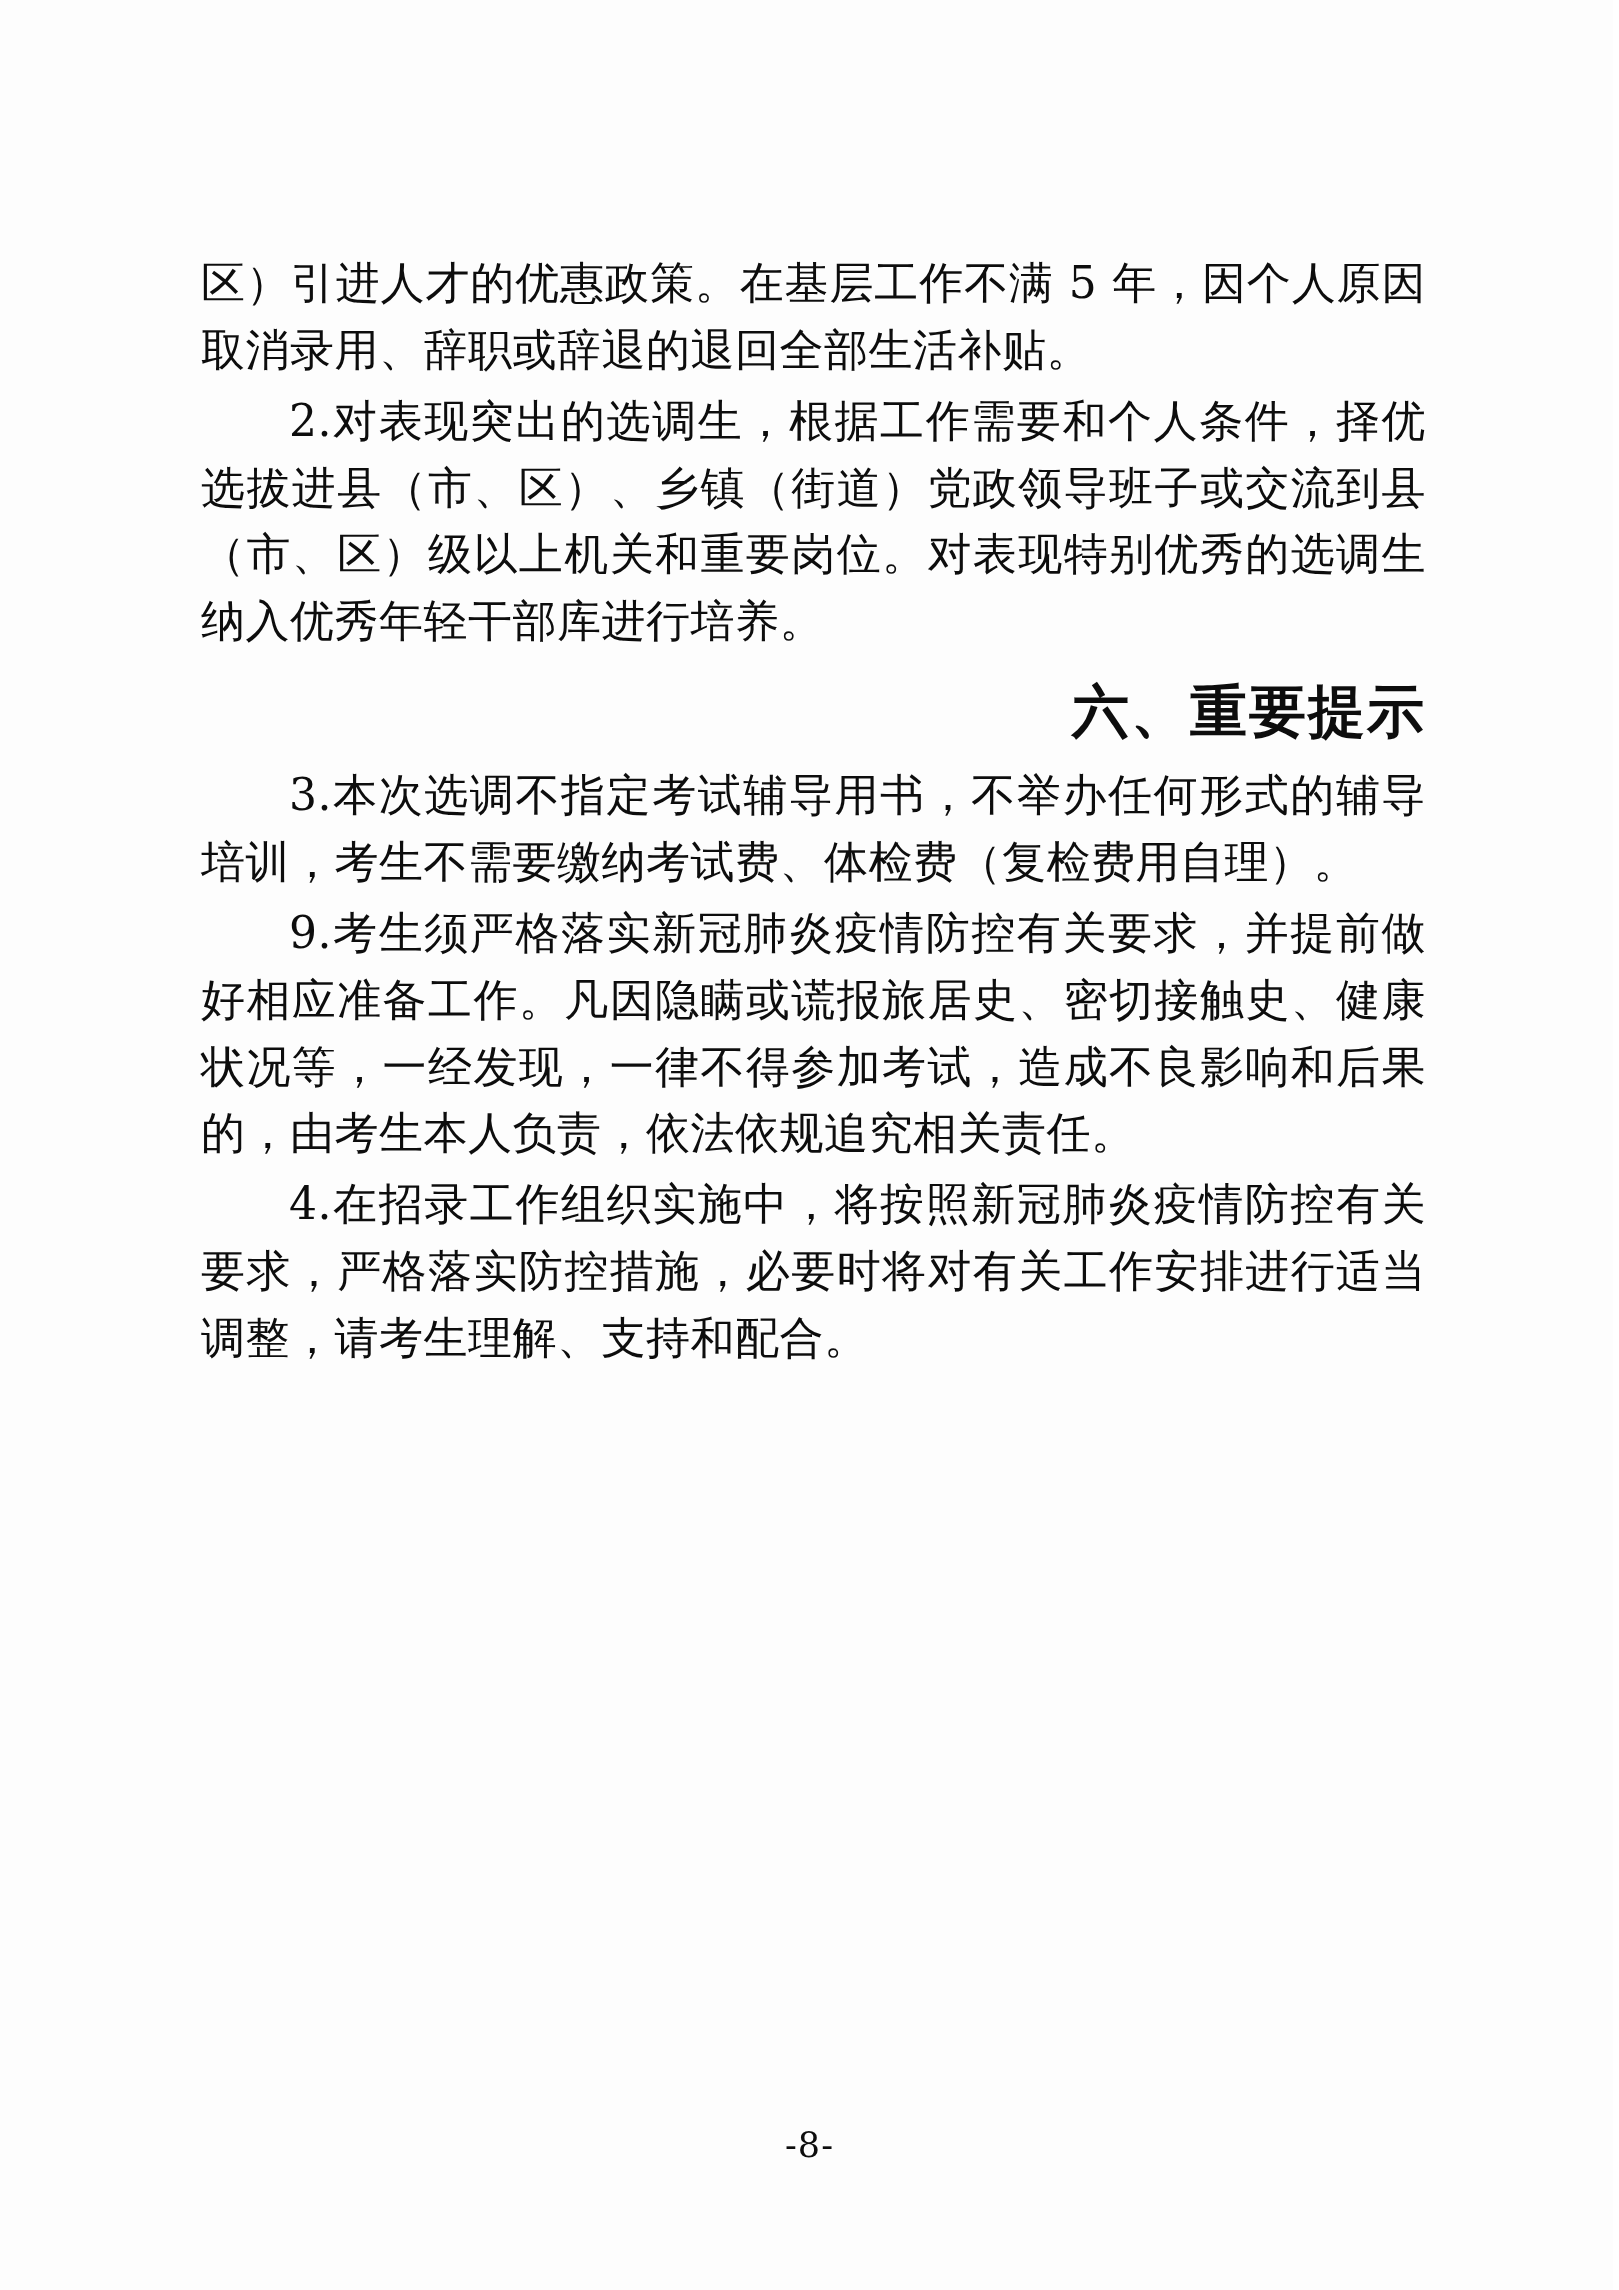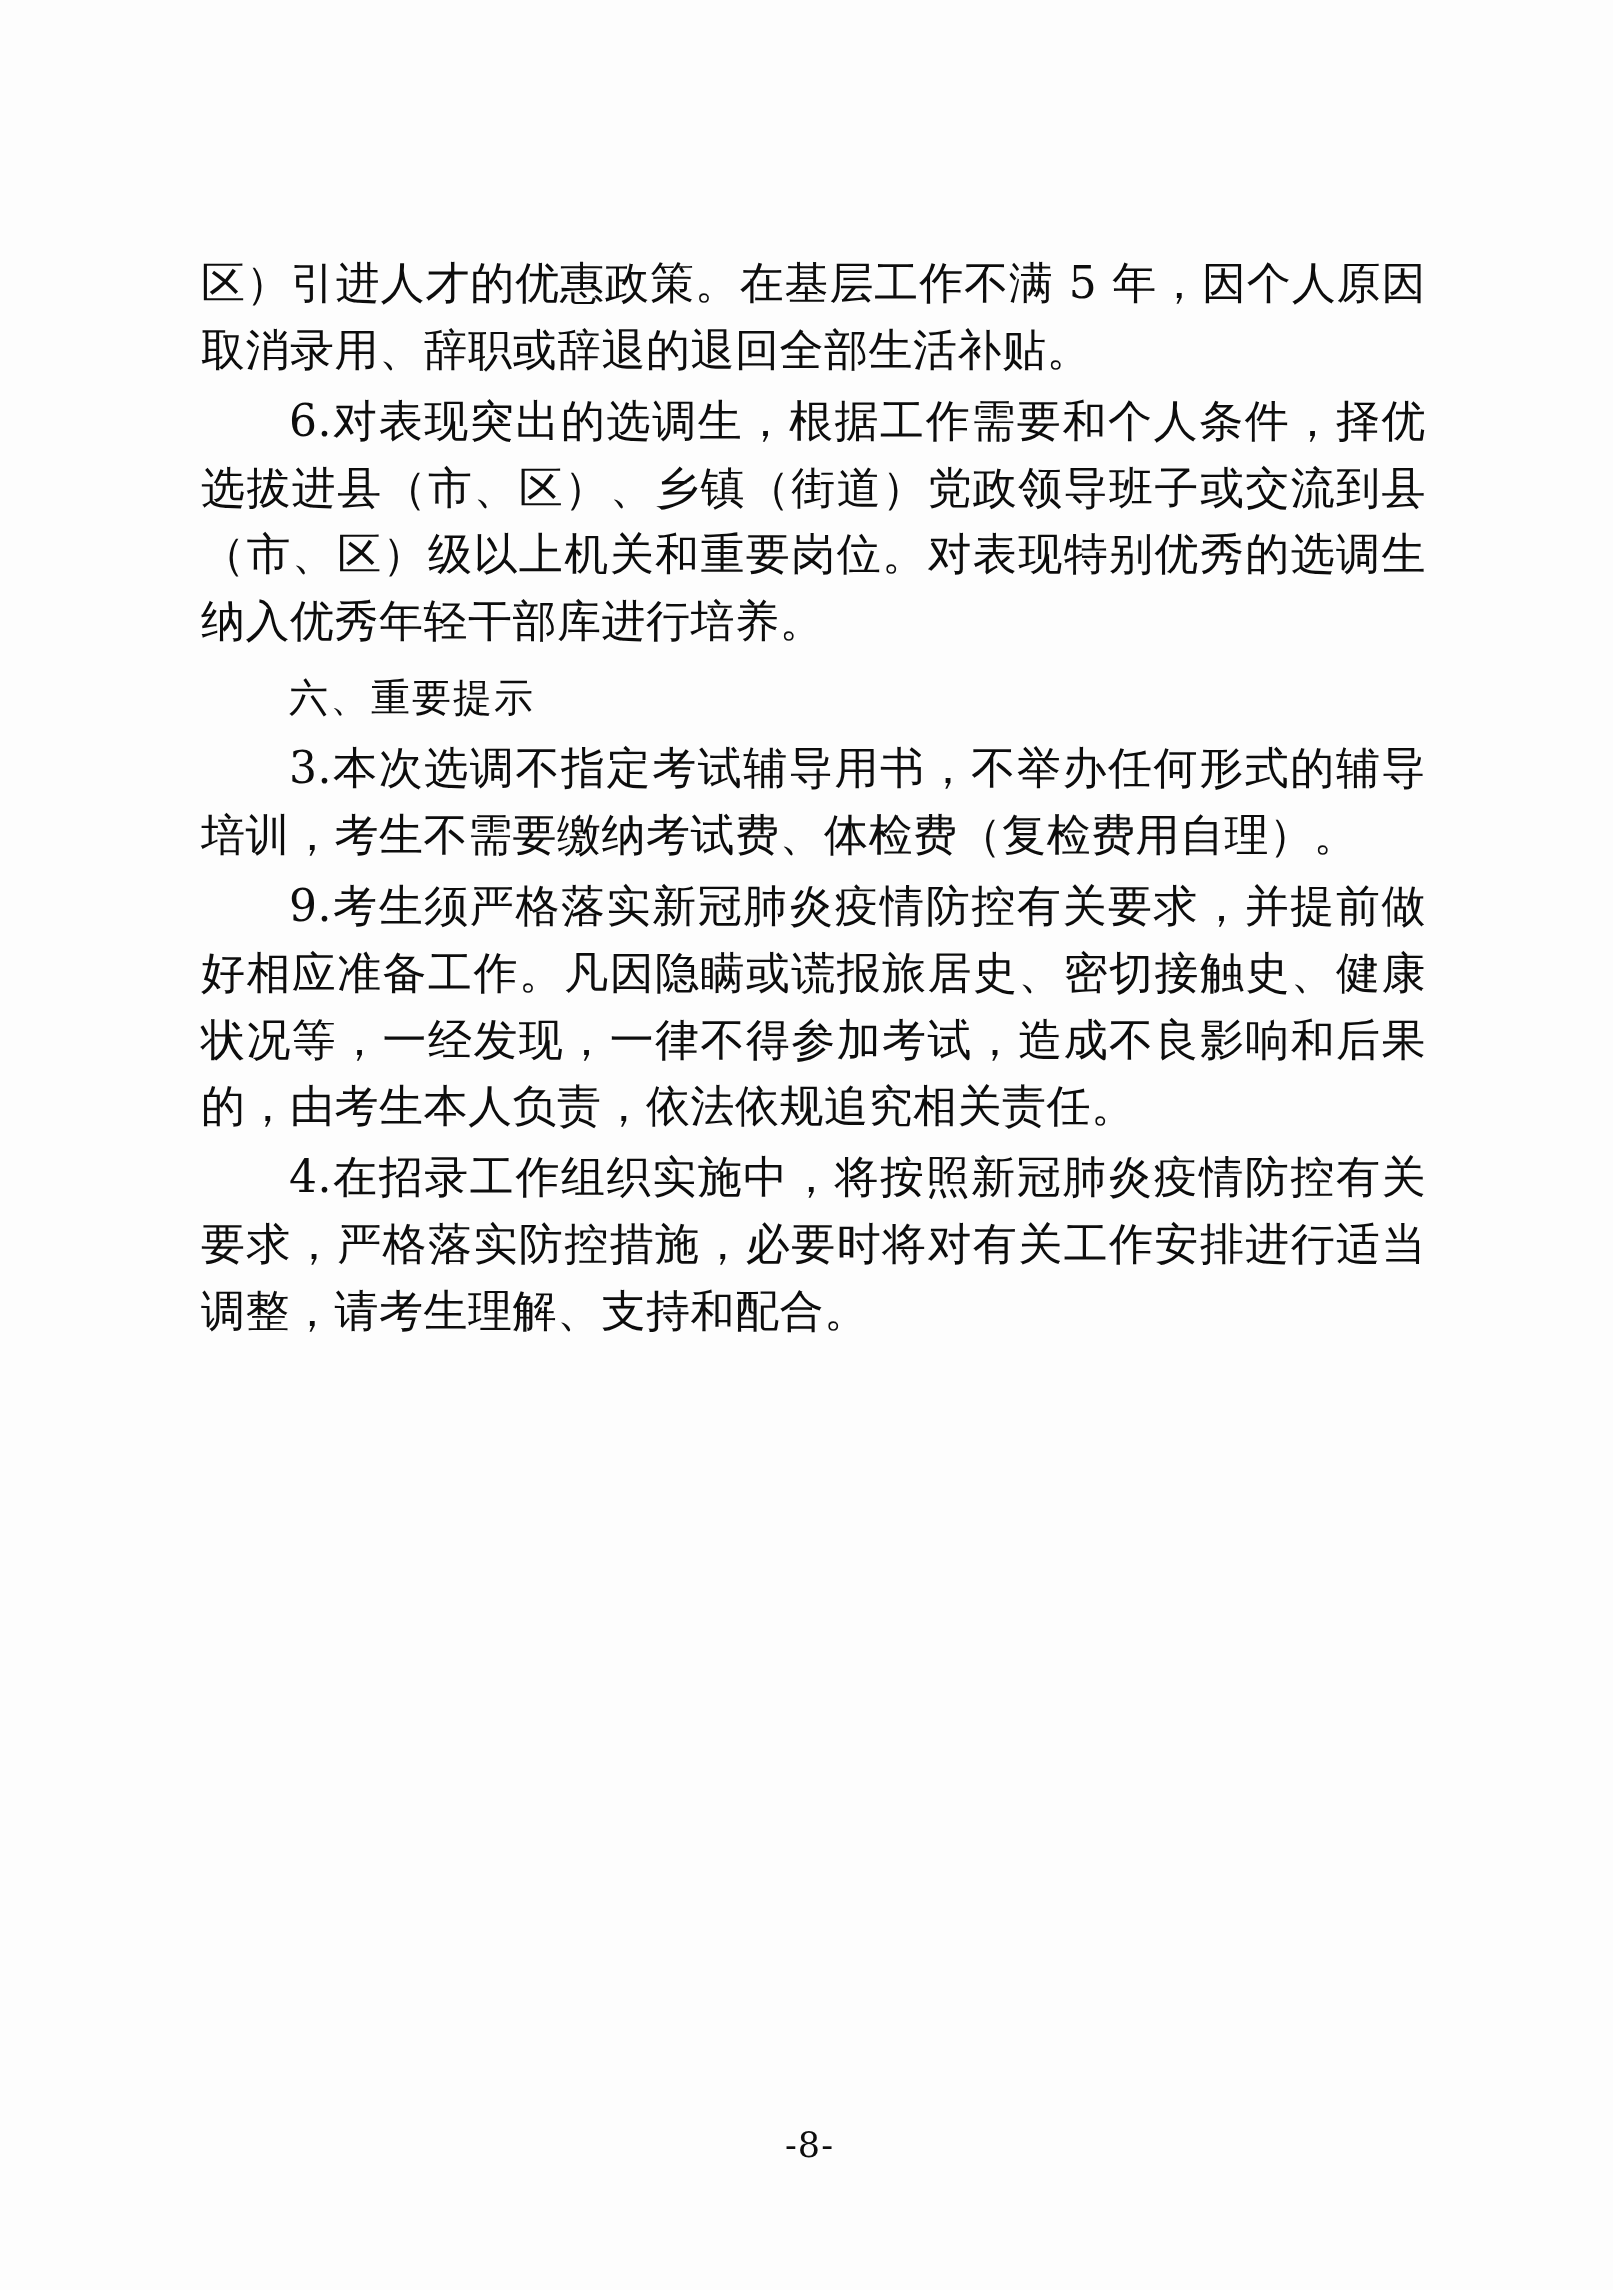--- a/index.html
+++ b/index.html
@@ -36,27 +36,28 @@
     text-align: justify;
     text-justify: inter-ideograph;
     margin: 0 0 2px 0;
     text-indent: 0;
     font-weight: 500;
   }
   .para.indent {
     text-indent: 88px;
   }
   .heading {
-    font-size: 39px;
+    font-size: 57px;
     line-height: 1.5;
-    font-weight: normal;
+    font-weight: bold;
     text-indent: 88px;
     margin: 13.7px 0 7.8px 0;
     letter-spacing: 2px;
     font-family: "DejaVu Sans", "Liberation Sans", sans-serif;
+    text-align: right;
   }
   .block {
     margin-bottom: 3.9px;
   }
   .footer {
     position: absolute;
     left: 0;
     top: 2125px;
     width: 1619px;
     text-align: center;
@@ -68,21 +69,21 @@
 <body>
 
 <div class="page">
   <div class="content">
 
     <div class="block">
       <p class="para">区）引进人才的优惠政策。在基层工作不满 5 年，因个人原因取消录用、辞职或辞退的退回全部生活补贴。</p>
     </div>
 
     <div class="block">
-      <p class="para indent">6.对表现突出的选调生，根据工作需要和个人条件，择优选拔进县（市、区）、乡镇（街道）党政领导班子或交流到县（市、区）级以上机关和重要岗位。对表现特别优秀的选调生纳入优秀年轻干部库进行培养。</p>
+      <p class="para indent">2.对表现突出的选调生，根据工作需要和个人条件，择优选拔进县（市、区）、乡镇（街道）党政领导班子或交流到县（市、区）级以上机关和重要岗位。对表现特别优秀的选调生纳入优秀年轻干部库进行培养。</p>
     </div>
 
     <h2 class="heading">六、重要提示</h2>
 
     <div class="block">
       <p class="para indent">3.本次选调不指定考试辅导用书，不举办任何形式的辅导培训，考生不需要缴纳考试费、体检费（复检费用自理）。</p>
     </div>
 
     <div class="block">
       <p class="para indent">9.考生须严格落实新冠肺炎疫情防控有关要求，并提前做好相应准备工作。凡因隐瞒或谎报旅居史、密切接触史、健康状况等，一经发现，一律不得参加考试，造成不良影响和后果的，由考生本人负责，依法依规追究相关责任。</p>

